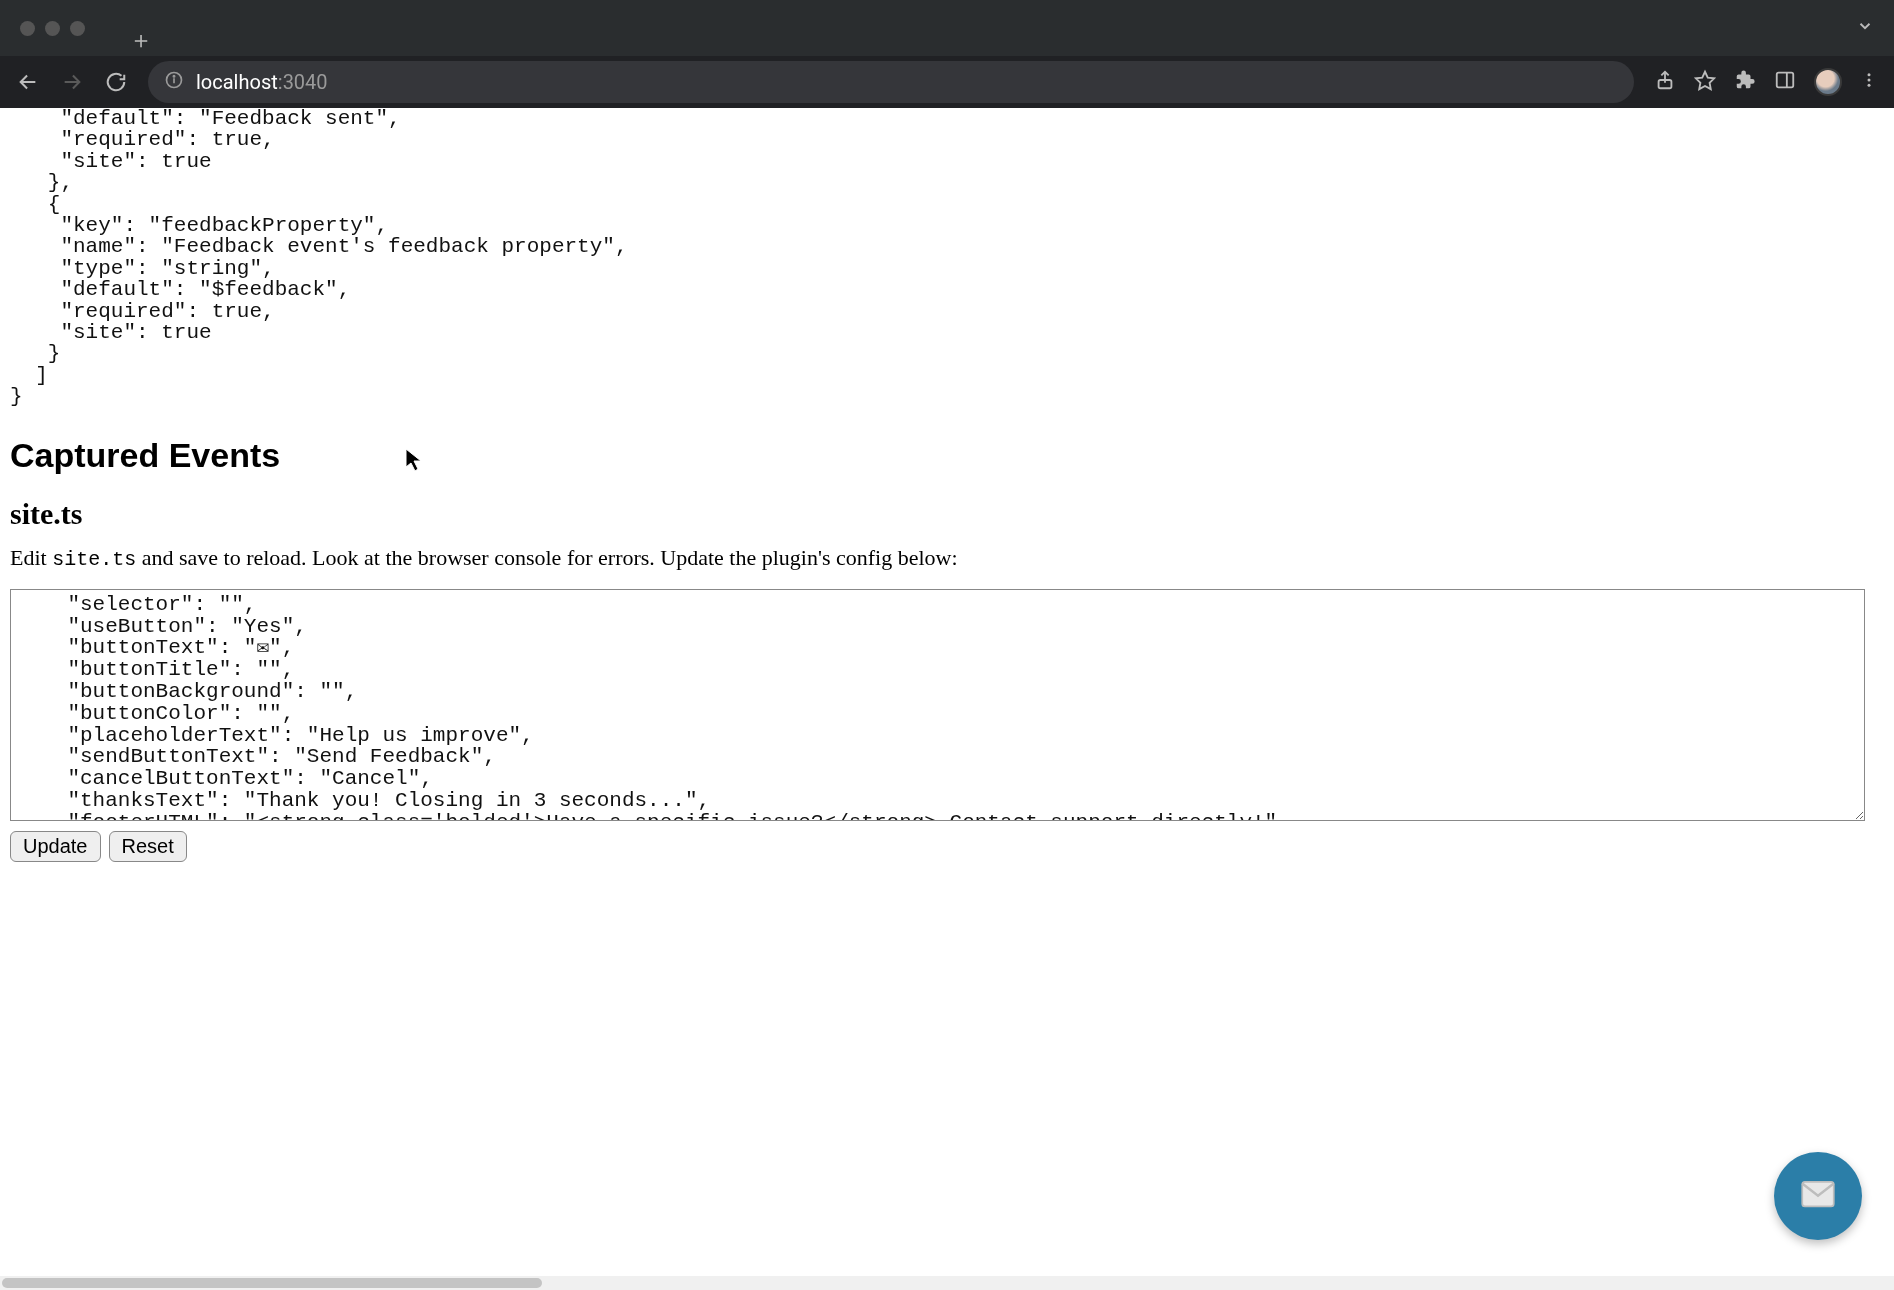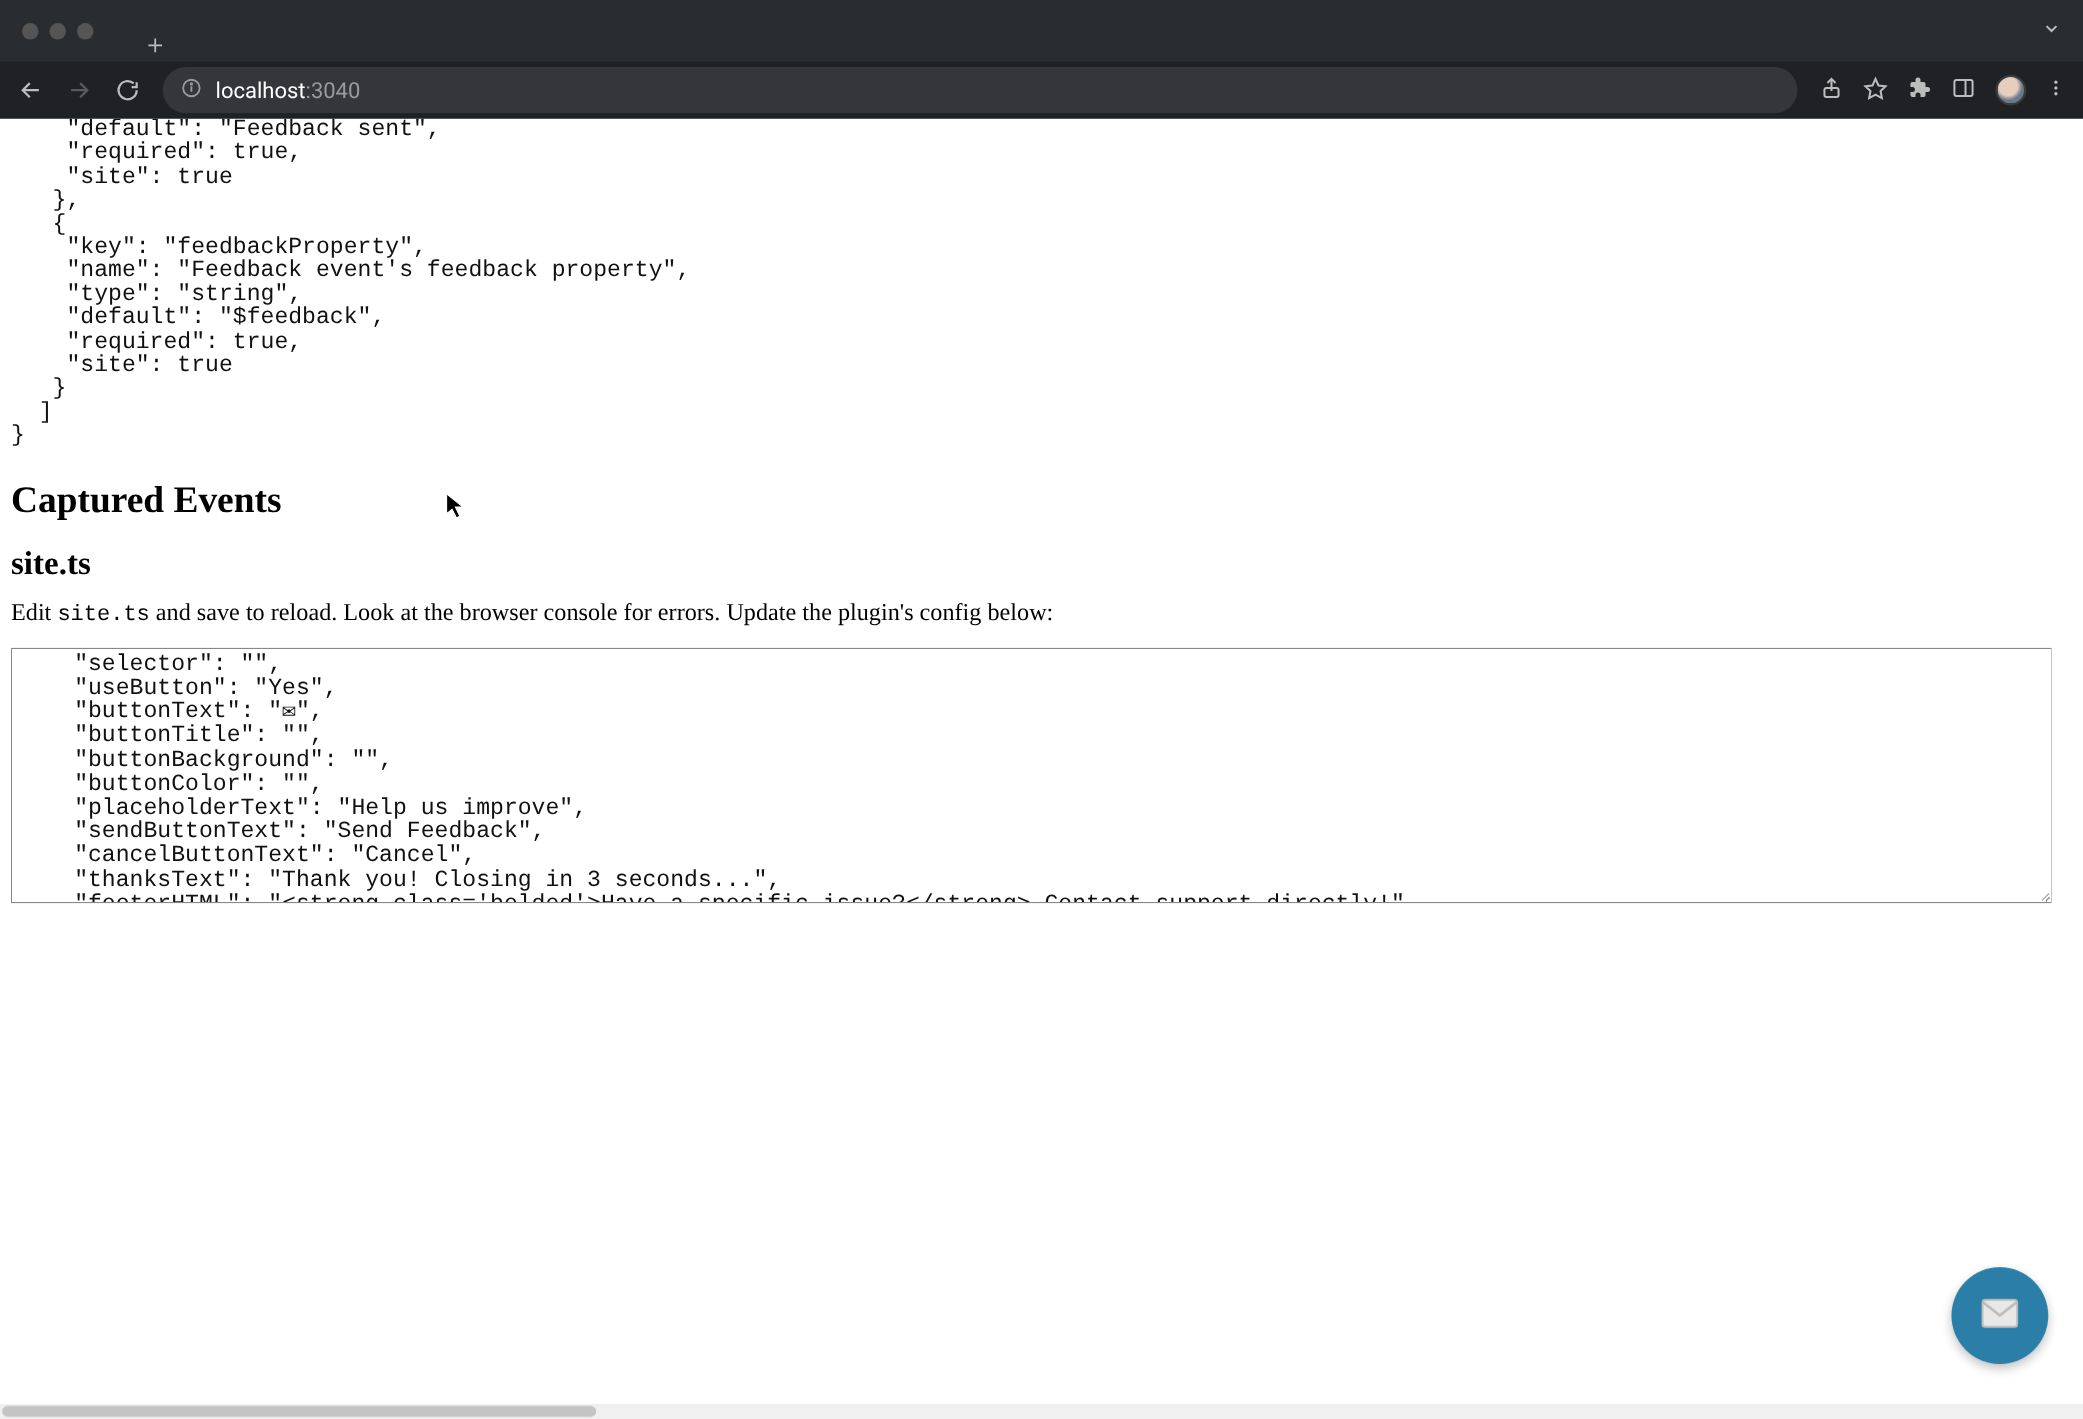--- a/index.html
+++ b/index.html
@@ -29,21 +29,21 @@
   .omnibox .url .host { color: #fff; }
   .omnibox .url .path { color: #9a9a9a; }
   .right-icons { display: flex; align-items: center; gap: 18px; padding: 0 6px; }
   .right-icons .ic { color: #bcbcbc; cursor: pointer; }
   .avatar { width: 28px; height: 28px; border-radius: 50%; background: radial-gradient(circle at 40% 35%, #e7cdbd 0 40%, #6a7a8a 60% 100%); border: 2px solid #3a3a3a; }
 
   
   .page { flex: 1; overflow: auto; background: #fff; position: relative; }
   .content-inner { padding: 0 10px 18px 10px; }
   pre.codeblock { font-family: ui-monospace, Menlo, "Courier New", monospace; font-size: 21px; line-height: 1.02; white-space: pre; margin: 0; color: #111; }
-  h2.section { font-family: Liberation Serif, serif; font-weight: 700; font-size: 34px; margin: 28px 0 10px 0; color: #000; }
+  h2.section { font-family: Liberation Sans, sans-serif; font-weight: 700; font-size: 34px; margin: 28px 0 10px 0; color: #000; }
   h2.sub { font-family: Georgia, "Times New Roman", serif; font-weight: 700; font-size: 30px; margin: 22px 0 10px 0; color: #000; }
   p.instr { font-family: Georgia, "Times New Roman", serif; font-size: 22px; margin: 14px 0 18px 0; color: #000000; }
   p.instr code { font-family: ui-monospace, Menlo, "Courier New", monospace; font-size: 20px; }
   .config-box { width: 100%; }
   textarea.config { width: 99%; height: 232px; font-family: ui-monospace, Menlo, "Courier New", monospace; font-size: 21px; line-height: 1.04; padding: 4px 6px; resize: both; border: 1px solid #888; background: #fff; color: #111; white-space: pre; overflow: auto; }
   .btn-row { margin-top: 6px; display: flex; gap: 8px; }
   button.native { font-family: -apple-system, sans-serif; font-size: 20px; padding: 3px 12px; background: #efefef; border: 1px solid #888; border-radius: 6px; cursor: pointer; }
 
   
   .fab { position: fixed; right: 32px; bottom: 50px; width: 88px; height: 88px; border-radius: 50%; background: #2b7ea8; display: flex; align-items: center; justify-content: center; box-shadow: 0 4px 10px rgba(0,0,0,.25); cursor: pointer; }
@@ -174,20 +174,24 @@
     "buttonTitle": "",
     "buttonBackground": "",
     "buttonColor": "",
     "placeholderText": "Help us improve",
     "sendButtonText": "Send Feedback",
     "cancelButtonText": "Cancel",
     "thanksText": "Thank you! Closing in 3 seconds...",
     "footerHTML": "&lt;strong class='bolded'&gt;Have a specific issue?&lt;/strong&gt; Contact support directly!",</textarea>
     </div>
 
+    <div class="btn-row">
+      <button class="native">Update</button>
+      <button class="native">Reset</button>
+    </div>
   </div>
 
   <svg class="cursor-arrow" width="18" height="24" viewBox="0 0 18 24">
       <path d="M1 1 L1 19 L6 15 L10 23 L13 21 L9 13 L16 13 Z" fill="#000" stroke="#fff" stroke-width="1"></path>
     </svg>
 </div>
 
 <div class="fab">
   <span>
     <svg viewBox="0 0 24 24" width="42" height="42">

